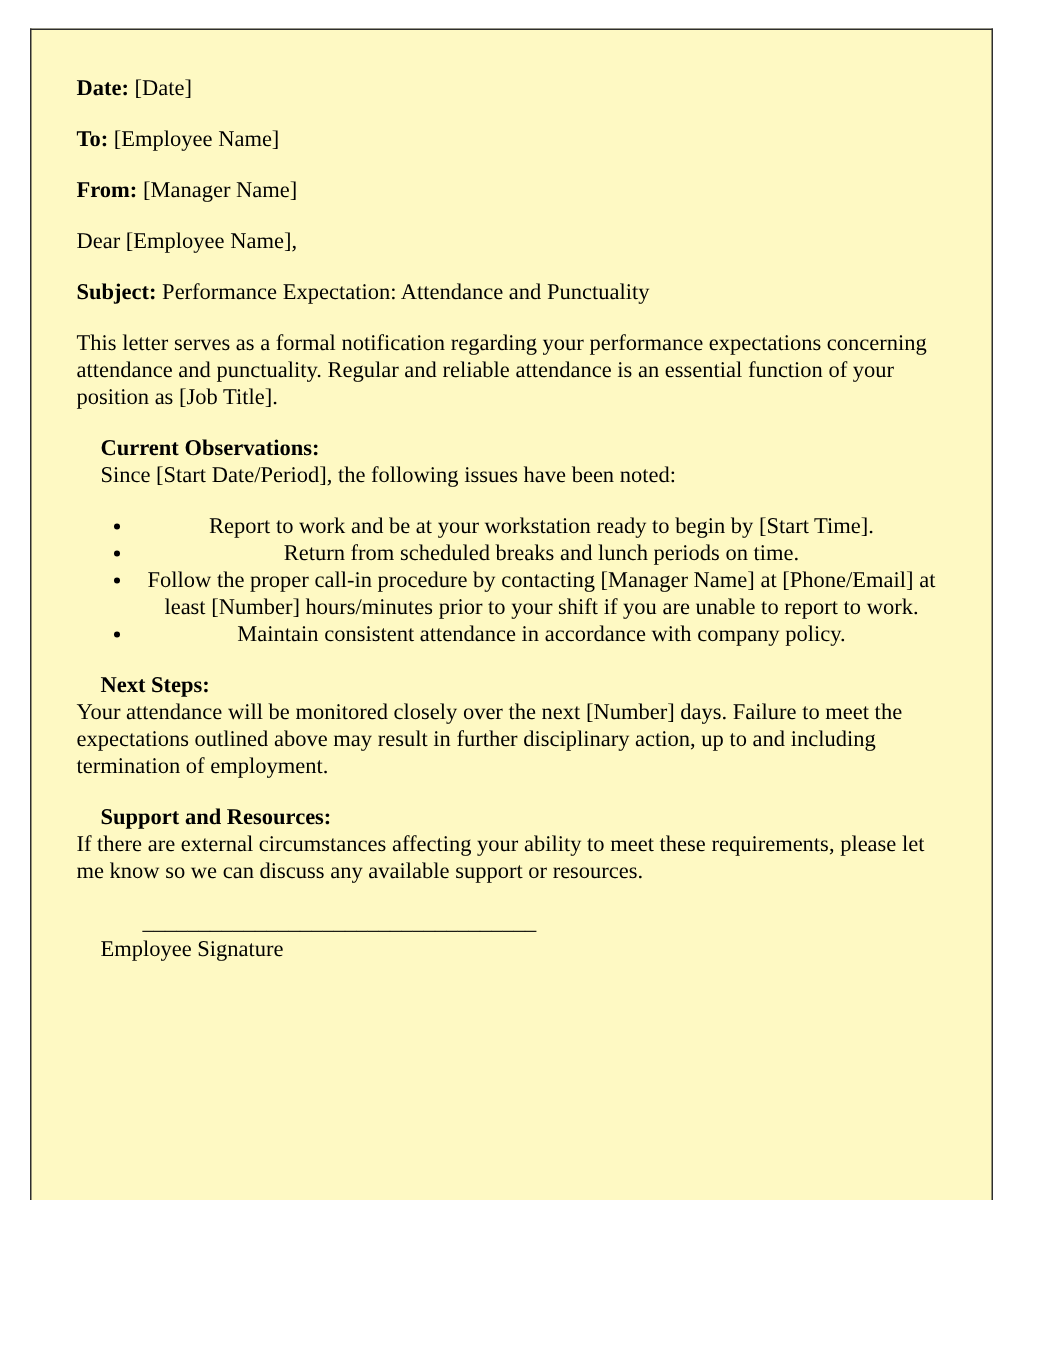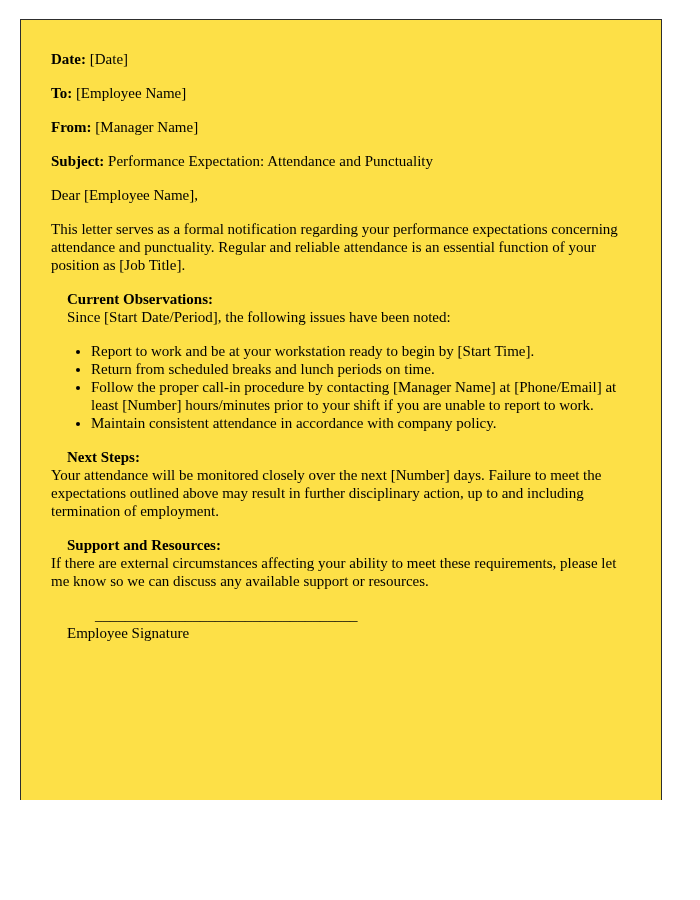--- a/index.html
+++ b/index.html
@@ -18,40 +18,41 @@
     position: absolute;
     left: 20px;
     top: 19px;
     width: 642px;
     height: 781px;
     box-sizing: border-box;
     border-top: 1px solid #2e2e2e;
     border-left: 1px solid #2e2e2e;
     border-right: 1px solid #2e2e2e;
     border-bottom: none;
-    background: #fde047;
+    background: #fef9c3;
     padding: 30px 30px 16px 30px;
     font-size: 15px;
     line-height: 18px;
     overflow: hidden;
   }
   .para {
     margin: 0 0 16px 0;
   }
   .para strong {
     font-weight: bold;
   }
   .line {
     display: block;
     margin-left: 16px;
   }
   ul.bullet-list {
     margin: 0 0 16px 0;
     padding: 0 0 0 40px;
     list-style-type: disc;
+    text-align: center;
   }
   ul.bullet-list li {
     margin: 0;
     padding: 0;
   }
   .signature-block .sig-line {
     display: block;
     letter-spacing: 0;
     white-space: nowrap;
     margin-left: 44px;
@@ -61,23 +62,23 @@
 <body>
 
 <div class="document">
 
   <p class="para"><strong>Date:</strong> <span>[Date]</span></p>
 
   <p class="para"><strong>To:</strong> <span>[Employee Name]</span></p>
 
   <p class="para"><strong>From:</strong> <span>[Manager Name]</span></p>
 
+  <p class="para">Dear [Employee Name],</p>
+
   <p class="para"><strong>Subject:</strong> <span>Performance Expectation: Attendance and Punctuality</span></p>
-
-  <p class="para">Dear [Employee Name],</p>
 
   <p class="para">This letter serves as a formal notification regarding your performance expectations concerning attendance and punctuality. Regular and reliable attendance is an essential function of your position as [Job Title].</p>
 
   <p class="para">
     <strong class="line">Current Observations:</strong>
     <span class="line">Since [Start Date/Period], the following issues have been noted:</span>
   </p>
 
 
   <ul class="bullet-list">

